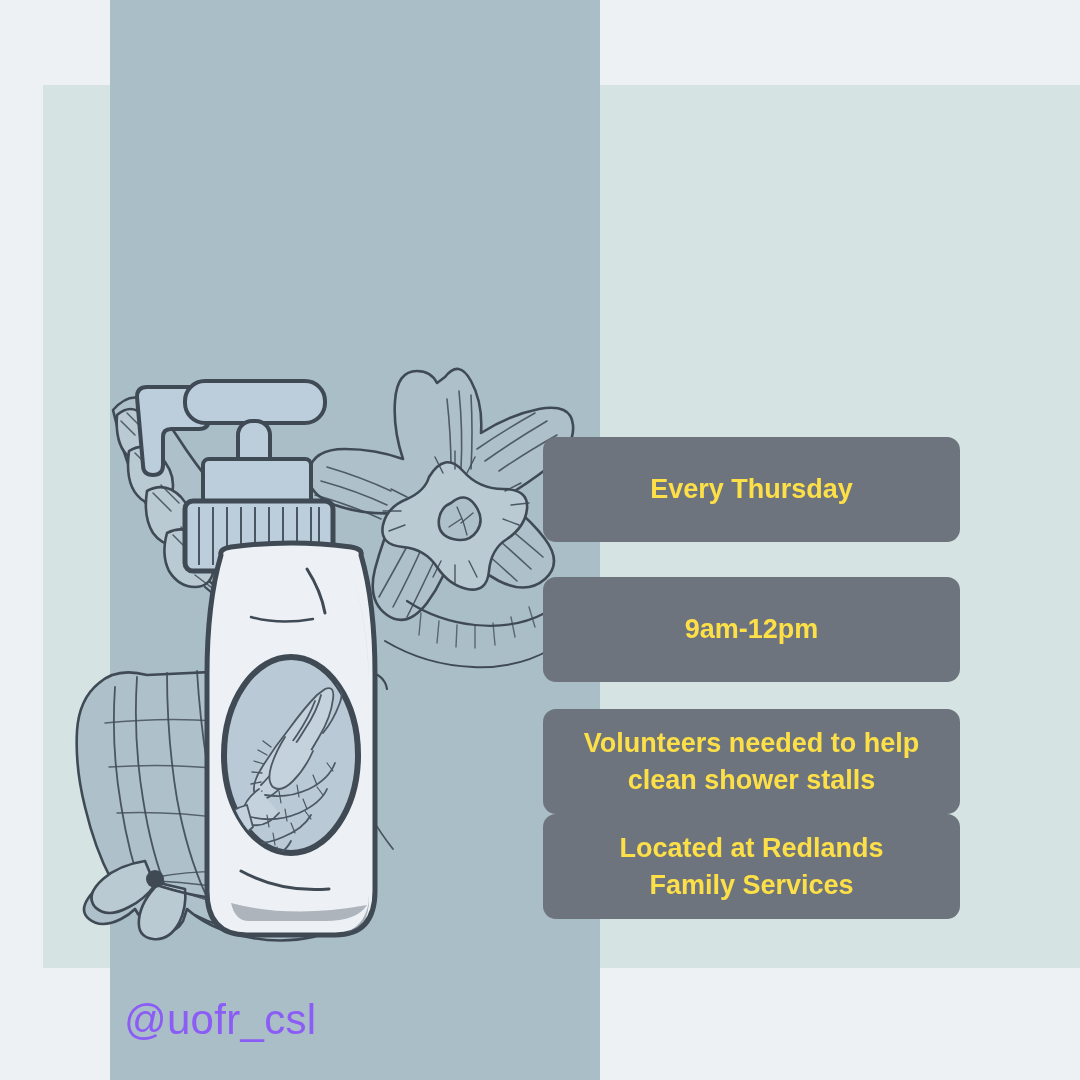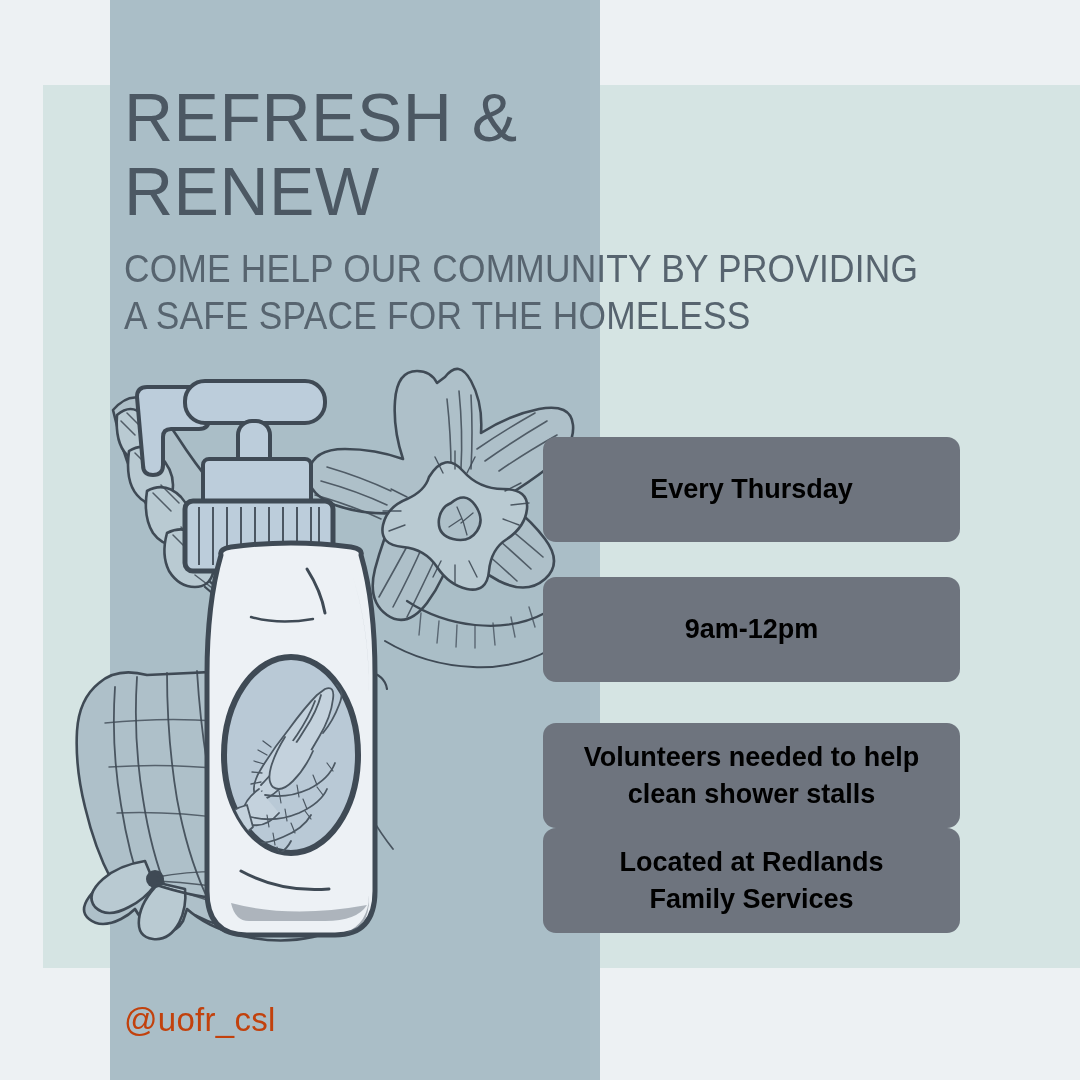--- a/index.html
+++ b/index.html
@@ -76,63 +76,57 @@
   
   .info-stack {
     position: absolute;
     left: 543px; top: 437px;
     width: 417px;
   }
   .info-box {
     width: 417px;
     background: #6e747e;
     border-radius: 13px;
-    color: #000000;
+    color: #fde047;
     font-size: 27px;
     font-weight: bold;
     line-height: 37px;
     text-align: center;
     display: flex;
     align-items: center;
     justify-content: center;
     box-sizing: border-box;
     padding: 16px 14px;
     white-space: pre-line;
   }
   .box-1 { height: 105px; margin-bottom: 35px; }
-  .box-2 { height: 105px; margin-bottom: 41px; }
+  .box-2 { height: 105px; margin-bottom: 27px; }
   .box-3 { height: 105px; margin-bottom: 27px; }
   .box-4 { height: 105px; }
 
   
   .handle {
     position: absolute;
     left: 124px; top: 1000px;
-    font-size: 33px;
+    font-size: 42px;
     line-height: 40px;
     font-weight: 400;
-    color: #c2410c;
+    color: #8b5cf6;
     letter-spacing: 0.3px;
   }
 </style>
 </head>
 <body>
 
 <div id="poster">
 
   <div class="layer-base"></div>
   <div class="layer-mint"></div>
   <div class="layer-column"></div>
 
-  <div class="headline-wrap">
-    <h1 class="title">REFRESH &amp;
-RENEW</h1>
-    <p class="subtitle">COME HELP OUR COMMUNITY BY PROVIDING
-A SAFE SPACE FOR THE HOMELESS</p>
-  </div>
 
   <div class="illustration">
     <svg viewBox="0 0 600 610" xmlns="http://www.w3.org/2000/svg">
       <defs>
         <clipPath id="clip-panel">
           <rect x="0" y="0" width="600" height="610"></rect>
         </clipPath>
         <clipPath id="clip-bottle">
           <path d="M165 185 q0 -22 22 -24 l100 -4 q22 2 22 24 l0 340 q0 38 -34 38 l-76 0 q-34 0 -34 -38 z"></path>
         </clipPath>

